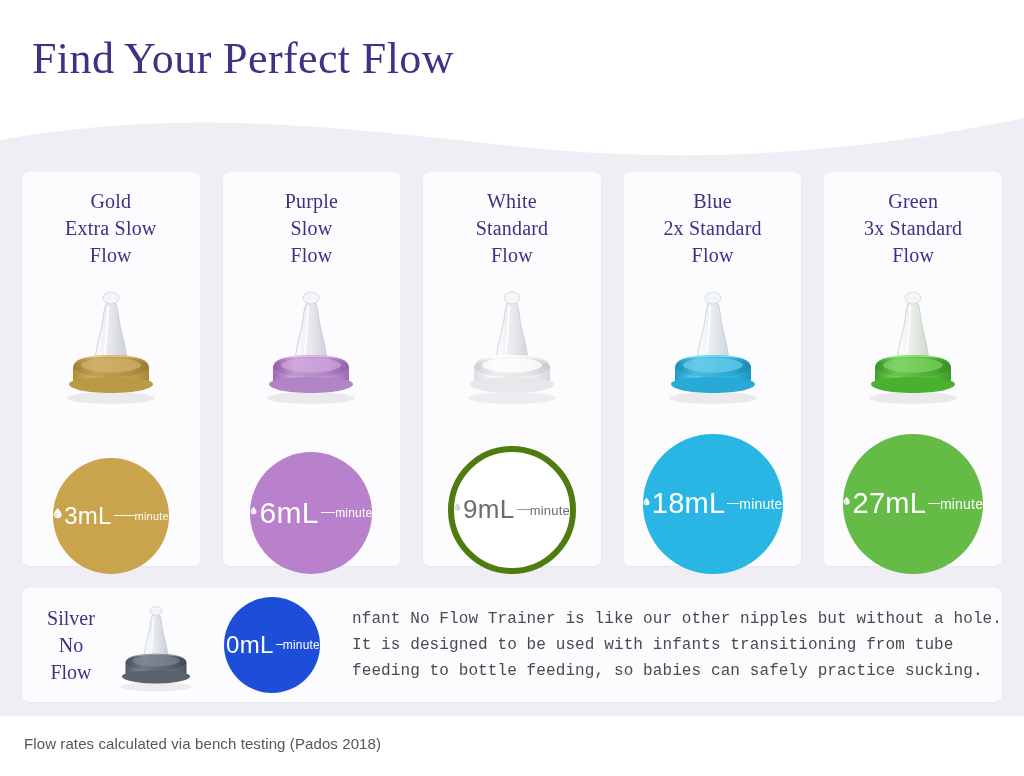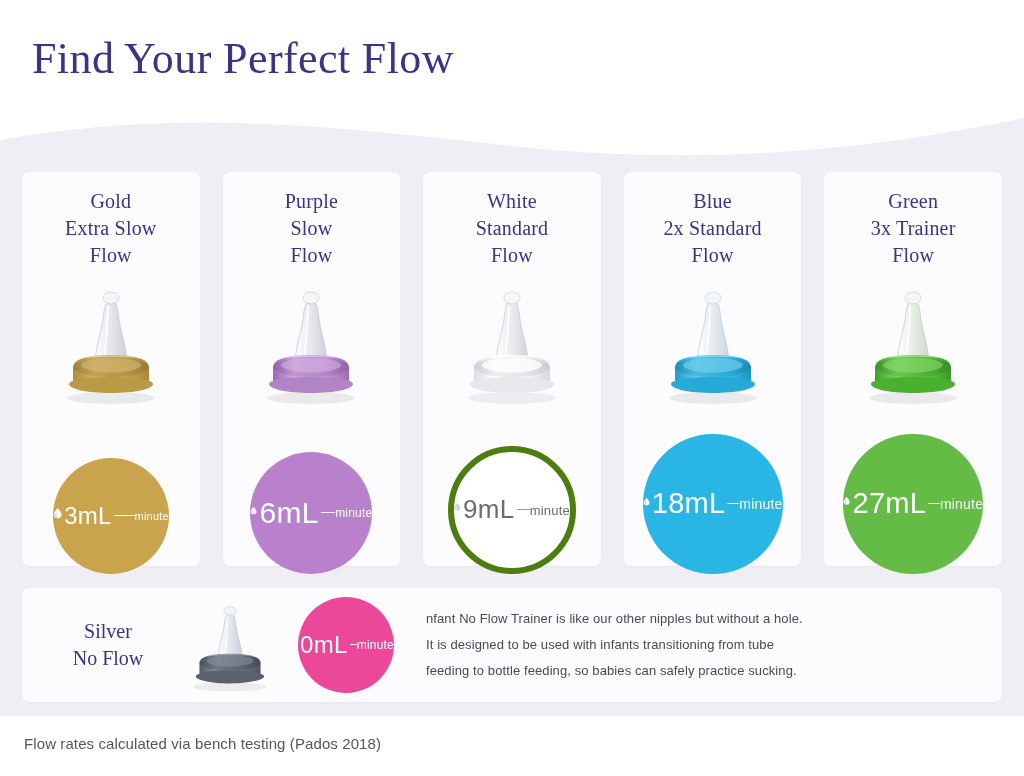--- a/index.html
+++ b/index.html
@@ -135,24 +135,25 @@
     font-size: 20px;
     line-height: 27px;
     color: #3b3384;
     text-align: center;
   }
   .panel-nipple { width: 108px; height: 96px; margin-left: 4px; }
   .panel-nipple svg { display: block; width: 108px; height: 96px; }
   .panel-circle { margin-left: 14px; }
   .panel-text {
     margin-left: 32px;
-    font-size: 13px;
+    font-size: 16px;
     line-height: 26px;
     color: #4a4a50;
     letter-spacing: 0.1px;
+    font-family: Liberation Mono, monospace;
   }
   .panel-text p { white-space: nowrap; }
 
   
   .footnote {
     position: absolute;
     left: 24px; top: 734px;
     font-size: 15px;
     line-height: 20px;
     color: #55555c;
@@ -351,21 +352,21 @@
           <div class="amount" style="font-size: 29px;">18mL</div>
           <div class="rule" style="width: 70px;"></div>
           <div class="unit" style="font-size: 14px;">minute</div>
         </div>
       </div>
     </div>
 
     <div class="card">
       <div class="card-head">
         <span class="line">Green</span>
-        <span class="line">3x Trainer</span>
+        <span class="line">3x Standard</span>
         <span class="line">Flow</span>
       </div>
       <div class="nipple">
         <svg viewBox="0 0 120 130" aria-hidden="true">
           <defs>
             <linearGradient id="teatG4" x1="0" y1="0" x2="1" y2="0">
               <stop offset="0%" stop-color="#ffffff" stop-opacity="0.95"></stop>
               <stop offset="42%" stop-color="#eaf0ea"></stop>
               <stop offset="100%" stop-color="#cfd9cd"></stop>
             </linearGradient>
@@ -427,21 +428,21 @@
         <ellipse cx="60" cy="16" rx="7" ry="5" fill="#f2f4f8" stroke="#c5cbd6" stroke-width="0.7"></ellipse>
         <path d="M57,23 C57,38 55,52 54,70" stroke="#ffffff" stroke-width="1.8" fill="none" opacity="0.85"></path>
         <path d="M25,76 C25,69 34,65 60,65 C86,65 95,69 95,76 L95,87 C95,94 82,98 60,98 C38,98 25,94 25,87 Z" fill="url(#ringG5)"></path>
         <ellipse cx="60" cy="75" rx="35" ry="9" fill="#00000022"></ellipse>
         <ellipse cx="60" cy="73" rx="27" ry="6.5" fill="#8e95a3" opacity="0.5"></ellipse>
         <path d="M21,91 C21,87 38,84 60,84 C82,84 99,87 99,91 C99,95 82,99 60,99 C38,99 21,95 21,91 Z" fill="#5b616d"></path>
         <path d="M28,69 C42,65 78,65 92,69" stroke="#ffffff" stroke-width="1.2" opacity="0.3" fill="none"></path>
       </svg>
     </div>
     <div class="panel-circle">
-      <div class="circle" style="width: 96px; height: 96px; background: #ec4899;">
+      <div class="circle" style="width: 96px; height: 96px; background: #1d4ed8;">
         <div class="amount" style="font-size: 24px;">0mL</div>
         <div class="rule" style="width: 60px;"></div>
         <div class="unit" style="font-size: 12px;">minute</div>
       </div>
     </div>
     <div class="panel-text">
       <p>nfant No Flow Trainer is like our other nipples but without a hole.</p>
       <p>It is designed to be used with infants transitioning from tube</p>
       <p>feeding to bottle feeding, so babies can safely practice sucking.</p>
     </div>

